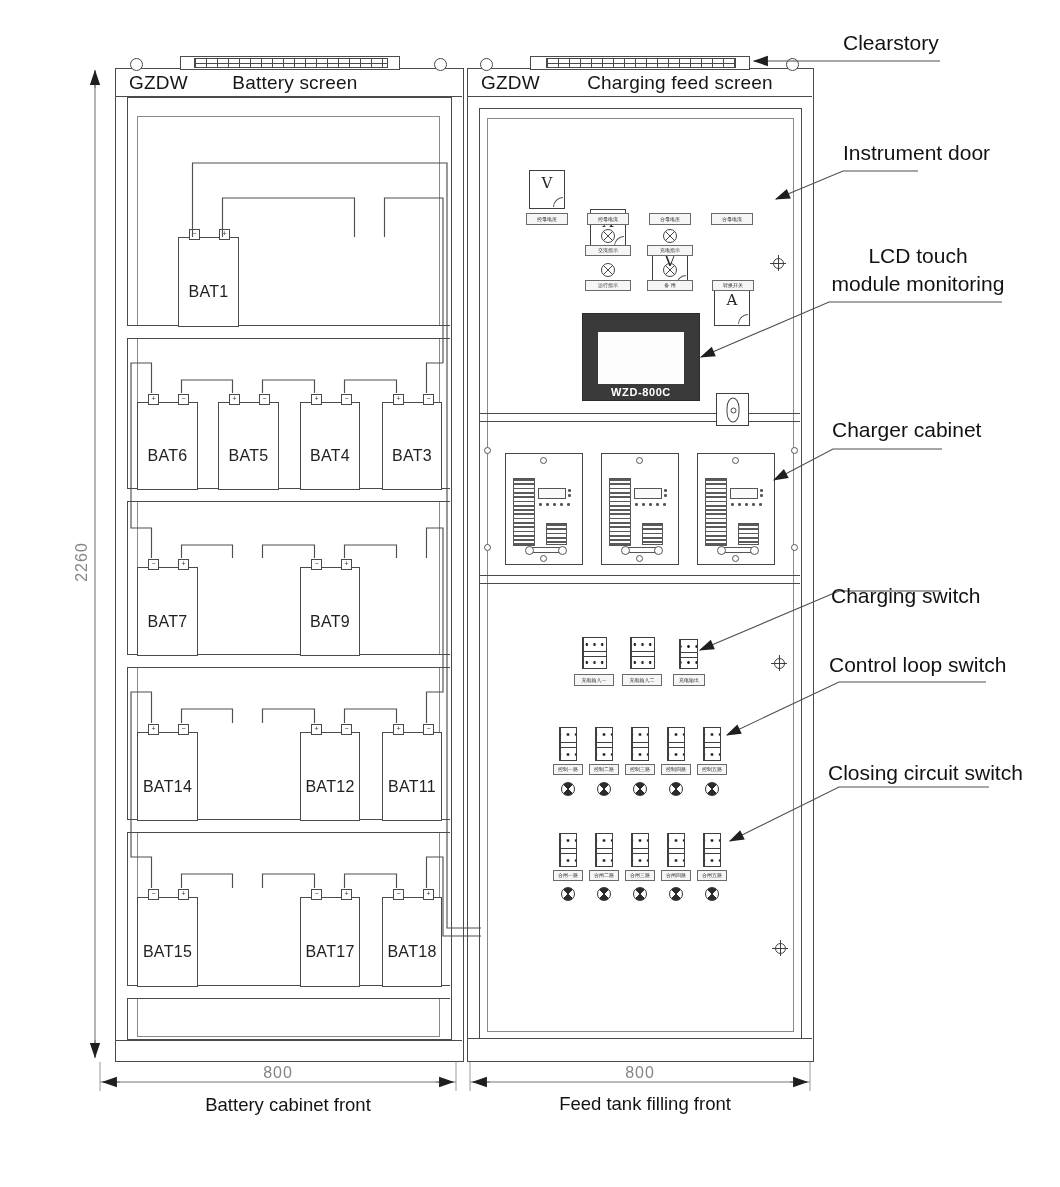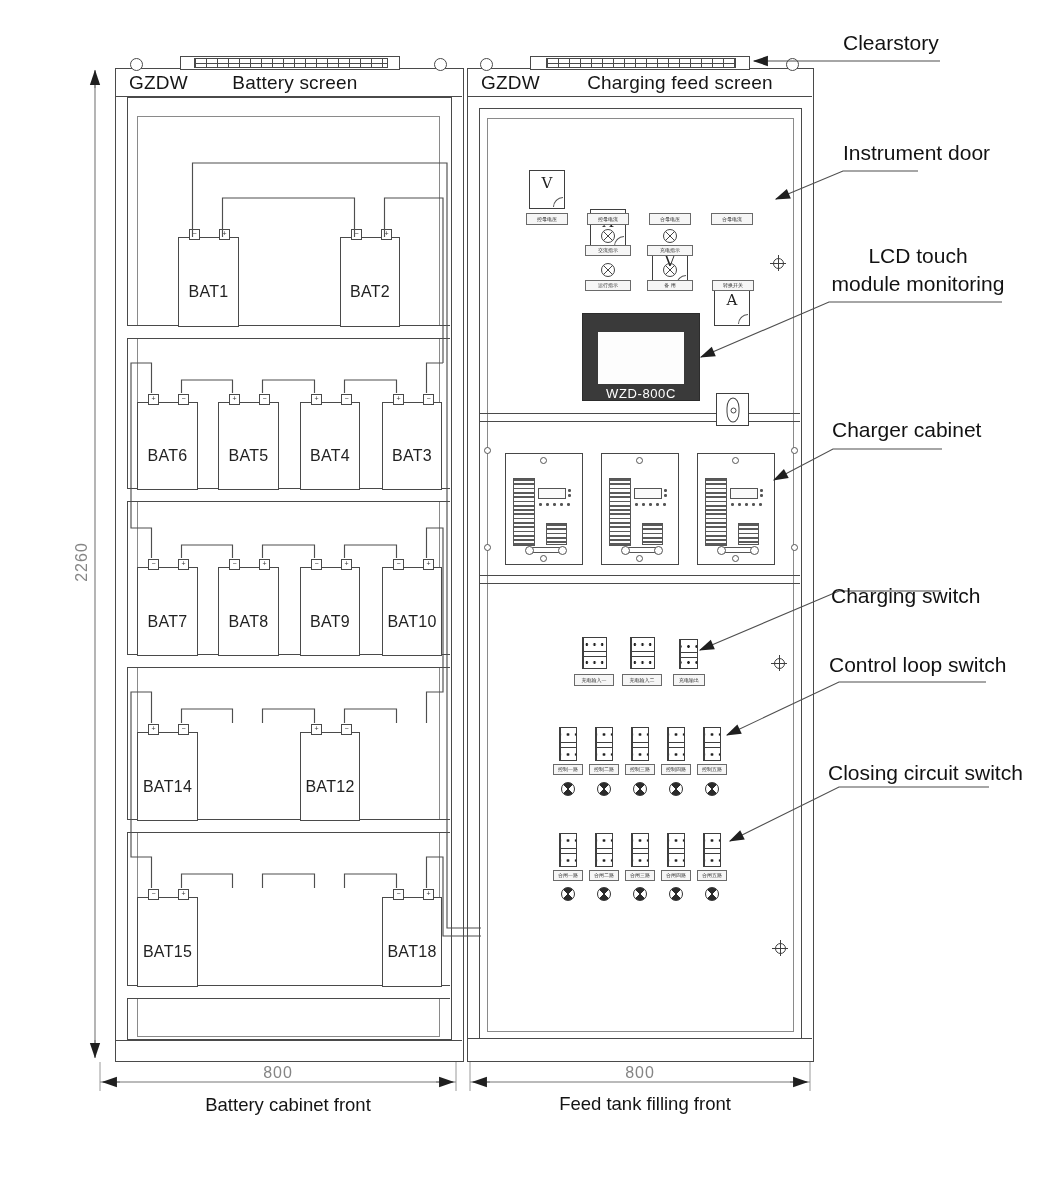--- a/index.html
+++ b/index.html
@@ -37,21 +37,21 @@
   .rotary{width:31px;height:31px;border:1.7px solid #3f3f3f;position:relative;background:#fff}
   .rotary .kn{position:absolute;left:50%;top:50%;width:11px;height:23px;transform:translate(-50%,-50%);
       border:1px solid #444;border-radius:50%/42%;background:#fff}
   .rotary .kn::after{content:"";position:absolute;left:50%;top:50%;width:4px;height:4px;margin:-2px 0 0 -2px;
       border:1px solid #444;border-radius:50%}
   .cross{width:9px;height:9px;border:1px solid #3f3f3f;border-radius:50%;position:absolute}
   .cross::before{content:"";position:absolute;left:50%;top:-4.5px;width:1px;height:16px;background:#3f3f3f;margin-left:-.5px}
   .cross::after{content:"";position:absolute;top:50%;left:-4.5px;height:1px;width:16px;background:#3f3f3f;margin-top:-.5px}
   .lcd{background:#3a3a3a;border:1px solid #2c2c2c}
   .lcdscr{background:#fdfdfd}
-  .lcdmodel{color:#fff;font-size:13px;font-weight:normal;letter-spacing:.6px}
+  .lcdmodel{color:#fff;font-size:11px;font-weight:bold;letter-spacing:.6px}
   .module{border:1.3px solid #474747;background:#fff}
   .mvent{border:.9px solid #555;background:repeating-linear-gradient(180deg,#5a5a5a 0 1.7px,#fdfdfd 1.7px 4.3px)}
   .screw{width:5px;height:5px;border:.9px solid #555;border-radius:50%;background:#fff}
   .mdisp{border:.9px solid #555;background:#fafafa}
   .dot2{width:2.5px;height:2.5px;background:#555;border-radius:50%}
   .handle{height:4px;border:1px solid #555;border-radius:2px;background:#fff}
   .handle::before,.handle::after{content:"";position:absolute;top:-2px;width:7px;height:7px;
       border:1px solid #555;border-radius:50%;background:#fff}
   .handle::before{left:-4px}.handle::after{right:-4px}
   .brk{border:1.2px solid #3f3f3f;background-color:#fff;
@@ -98,25 +98,20 @@
   <div class="abs shelf" style="left:127px;top:488px;width:323px;height:12px"></div>
   <div class="abs shelf" style="left:127px;top:654px;width:323px;height:12px"></div>
   <div class="abs shelf" style="left:127px;top:819px;width:323px;height:12px"></div>
   <div class="abs shelf" style="left:127px;top:985px;width:323px;height:12px"></div>
 
   <div class="abs bat" style="left:178px;top:237px;width:59px;height:88px">
     <span class="tm l">−</span>
     <span class="tm r">+</span>
     <span class="bl">BAT1</span>
   </div>
-  <div class="abs bat" style="left:340px;top:237px;width:58px;height:88px">
-    <span class="tm l">−</span>
-    <span class="tm r">+</span>
-    <span class="bl">BAT2</span>
-  </div>
 
   <div class="abs bat" style="left:137px;top:402px;width:59px;height:86px">
     <span class="tm l">+</span>
     <span class="tm r">−</span>
     <span class="bl">BAT6</span>
   </div>
   <div class="abs bat" style="left:218px;top:402px;width:59px;height:86px">
     <span class="tm l">+</span>
     <span class="tm r">−</span>
     <span class="bl">BAT5</span>
@@ -130,51 +125,51 @@
     <span class="tm l">+</span>
     <span class="tm r">−</span>
     <span class="bl">BAT3</span>
   </div>
 
   <div class="abs bat" style="left:137px;top:567px;width:59px;height:87px">
     <span class="tm l">−</span>
     <span class="tm r">+</span>
     <span class="bl">BAT7</span>
   </div>
-  <div class="abs bat" style="left:218px;top:567px;width:59px;height:87px">
-    <span class="tm l">−</span>
-    <span class="tm r">+</span>
-    <span class="bl">BAT8</span>
-  </div>
   <div class="abs bat" style="left:300px;top:567px;width:58px;height:87px">
     <span class="tm l">−</span>
     <span class="tm r">+</span>
     <span class="bl">BAT9</span>
   </div>
-  <div class="abs bat" style="left:382px;top:567px;width:58px;height:87px">
-    <span class="tm l">−</span>
-    <span class="tm r">+</span>
-    <span class="bl">BAT10</span>
-  </div>
 
   <div class="abs bat" style="left:137px;top:732px;width:59px;height:87px">
     <span class="tm l">+</span>
     <span class="tm r">−</span>
     <span class="bl">BAT14</span>
   </div>
   <div class="abs bat" style="left:300px;top:732px;width:58px;height:87px">
     <span class="tm l">+</span>
     <span class="tm r">−</span>
     <span class="bl">BAT12</span>
   </div>
+  <div class="abs bat" style="left:382px;top:732px;width:58px;height:87px">
+    <span class="tm l">+</span>
+    <span class="tm r">−</span>
+    <span class="bl">BAT11</span>
+  </div>
 
   <div class="abs bat" style="left:137px;top:897px;width:59px;height:88px">
     <span class="tm l">−</span>
     <span class="tm r">+</span>
     <span class="bl">BAT15</span>
+  </div>
+  <div class="abs bat" style="left:300px;top:897px;width:58px;height:88px">
+    <span class="tm l">−</span>
+    <span class="tm r">+</span>
+    <span class="bl">BAT17</span>
   </div>
   <div class="abs bat" style="left:382px;top:897px;width:58px;height:88px">
     <span class="tm l">−</span>
     <span class="tm r">+</span>
     <span class="bl">BAT18</span>
   </div>
 
   <div class="abs cab" style="left:467px;top:68px;width:345px;height:992px"></div>
   <div class="abs hdr" style="left:467px;top:68px;width:345px;height:28px"></div>
   <div class="abs htext" style="left:481px;top:72px">GZDW</div>

